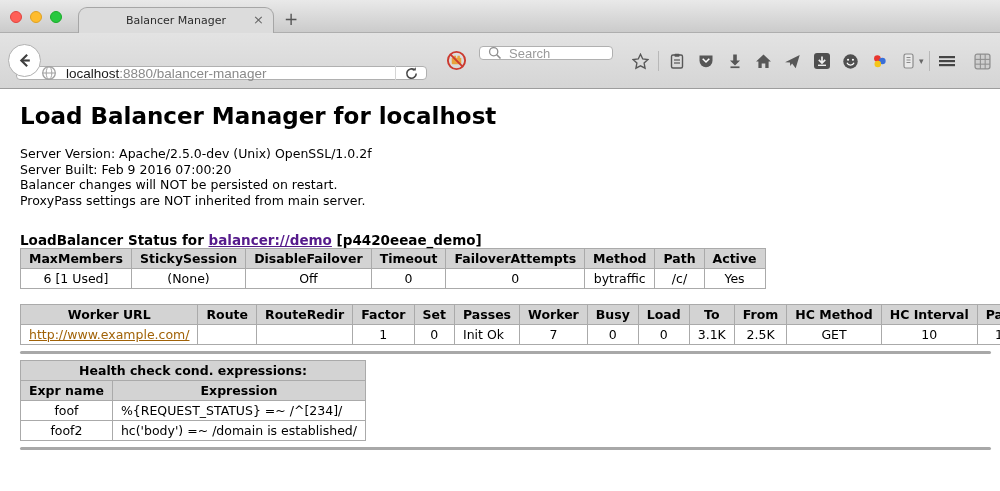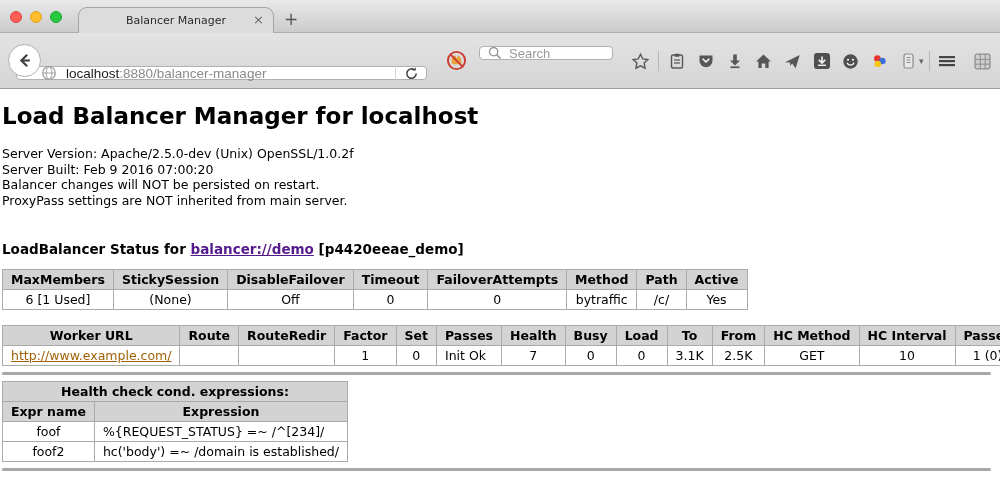--- a/index.html
+++ b/index.html
@@ -41,32 +41,32 @@
   .searchbox input { border:none; outline:none; width:92px; margin-left:7px; font-size:13px;
     color:#444; background:transparent; font-family:"Liberation Sans",sans-serif; }
   .searchbox input::placeholder { color:#9a9a9a; }
   .tool-icons { position:absolute; left:626px; top:13px; height:30px; display:flex; align-items:center; }
   .ticon { width:29px; display:flex; align-items:center; justify-content:center; }
   .vsep { width:1px; height:20px; background:#b8b8b8; margin:0 3px; }
   .caret { font-size:9px; color:#666; margin-left:-4px; margin-right:2px; }
 
   
   .content { position:absolute; top:90px; left:0; width:1000px; height:401px;
-    background:#fff; padding:13px 7px 0 2px; color:#000; }
+    background:#fff; padding:13px 7px 0 20px; color:#000; }
   h1 { font-size:23px; font-weight:bold; letter-spacing:0; }
   .info { margin-top:17px; font-size:12.5px; line-height:15.5px; }
-  .status-line { margin-top:33px; font-size:13.5px; font-weight:bold; }
+  .status-line { margin-top:24px; font-size:13.5px; font-weight:bold; }
   .status-line a { color:#551a8b; }
 
   table { border-collapse:collapse; font-size:12.5px; }
   th, td { border:1px solid #aaa; padding:1px 8px; height:20px; white-space:nowrap; }
   th { background:#d3d3d3; font-weight:bold; text-align:center; }
   td { text-align:center; }
   table { border:1px solid #828282; }
-  .tbl-balancer { margin-top:12px; }
+  .tbl-balancer { margin-top:0; }
   .tbl-worker  { margin-top:15px; }
   td.cell-left { text-align:left; }
   a.worker-link { color:#a16207; }
   hr { border:none; height:3px; background:#a8a8a8; border-radius:2px; margin:6px 2px 6px 0; }
   .tbl-health td.expr { text-align:left; }
   .tbl-health { margin-top:1px; }
 </style>
 </head>
 <body>
 
@@ -278,21 +278,21 @@
           <col style="width:50px">
         </colgroup>
       <tbody>
           <tr>
         <th>Worker URL</th>
         <th>Route</th>
         <th>RouteRedir</th>
         <th>Factor</th>
         <th>Set</th>
         <th>Passes</th>
-        <th>Health</th>
+        <th>Worker</th>
         <th>Busy</th>
         <th>Load</th>
         <th>To</th>
         <th>From</th>
         <th>HC Method</th>
         <th>HC Interval</th>
         <th>Passes</th>
 
       </tr>
       <tr>

